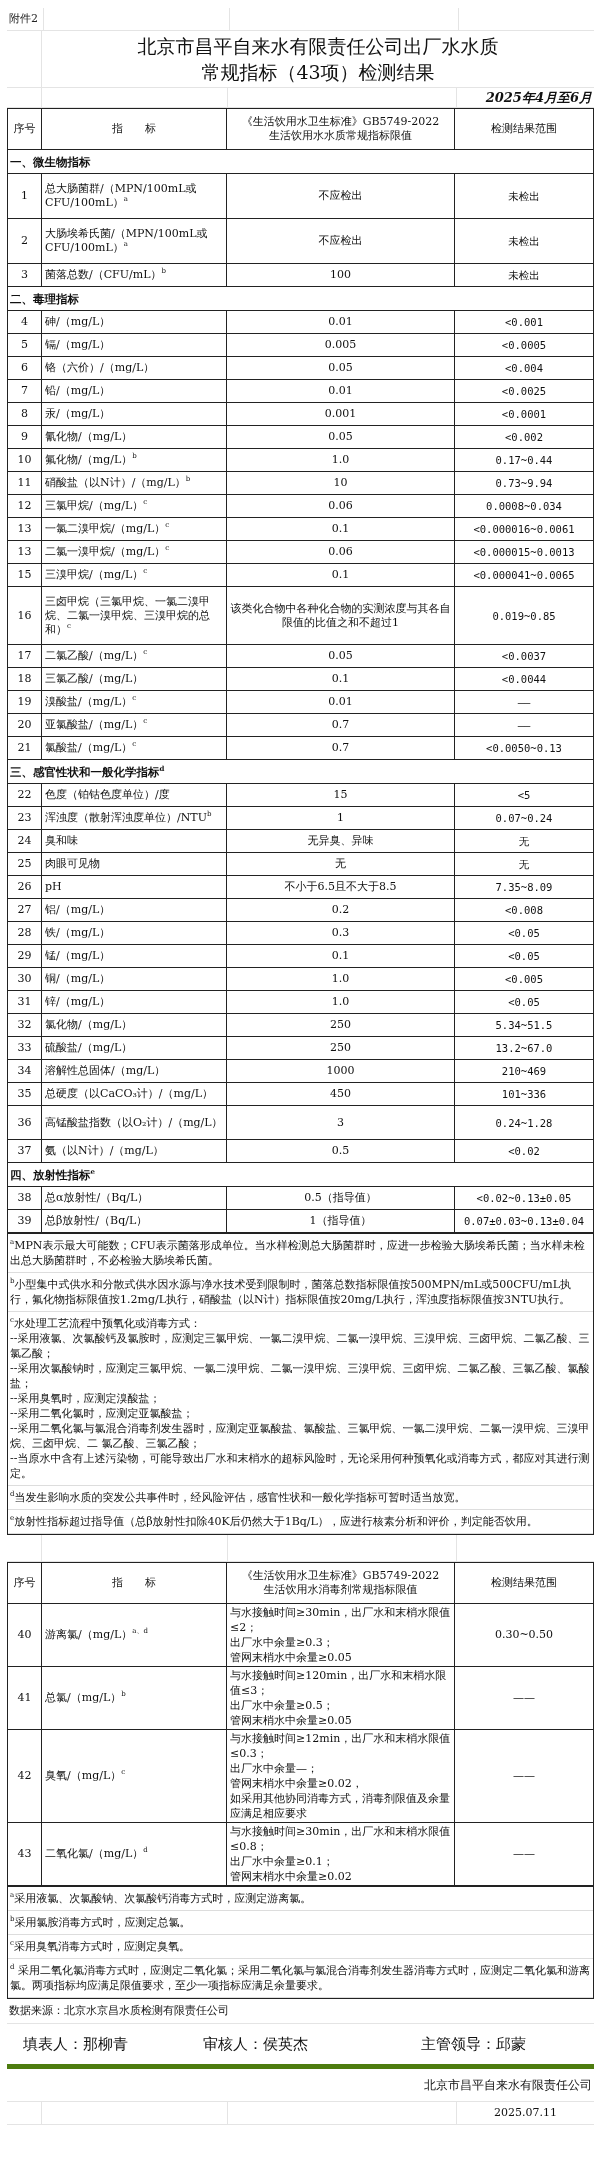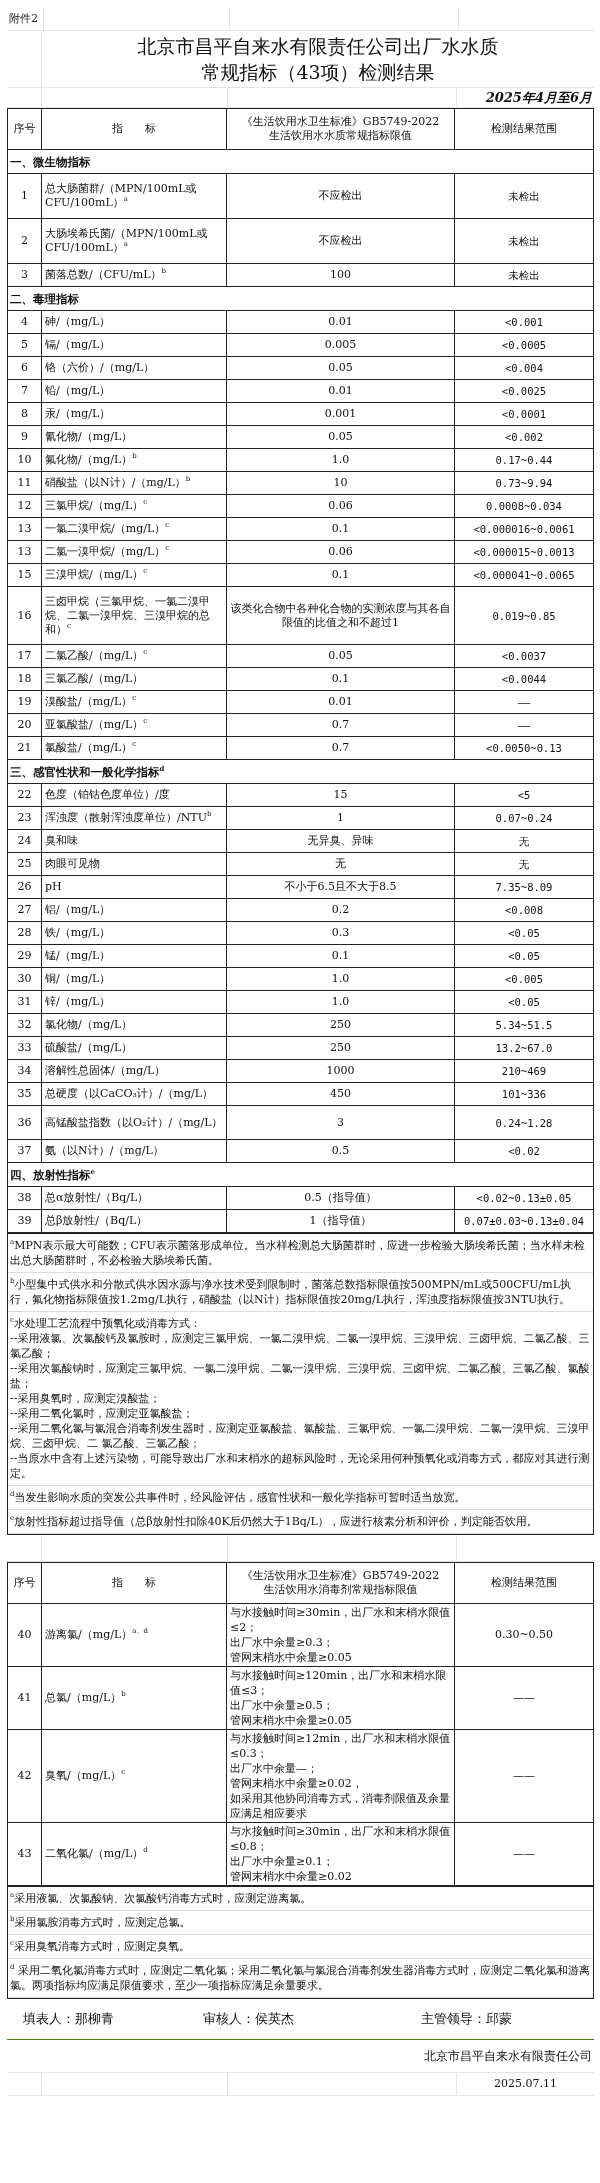--- a/index.html
+++ b/index.html
@@ -25,21 +25,21 @@
   td.sec { font-weight:bold; font-size:11.5px; padding-left:2px; }
   tr.hdr td { height:40px; text-align:center; }
   sup { font-size:7px; vertical-align:super; line-height:0; }
   .note-wrap { border:1px solid #222; }
   .gap-row { display:flex; height:26px; border-bottom:1px solid #e4e4e4; }
   .gap-row .c1 { width:34px; border-right:1px solid #e4e4e4; }
   .gap-row .c2 { width:185px; border-right:1px solid #e4e4e4; }
   .gap-row .c3 { width:228px; border-right:1px solid #e4e4e4; }
   .multi { line-height:15px; padding:1px 3px; }
   .footer-src { font-size:11px; height:24px; line-height:24px; padding-left:2px; border-bottom:1px solid #e4e4e4; }
-  .sign-row { display:flex; height:40px; line-height:40px; font-size:13px; border-bottom:1px solid #4d7c0f; }
+  .sign-row { display:flex; height:40px; line-height:40px; font-size:15px; border-bottom:5px solid #4d7c0f; }
   .sign-row span { display:block; }
   .company-row { height:32px; line-height:32px; font-size:12px; text-align:right; padding-right:2px; border-bottom:1px solid #e4e4e4; }
   .date-row { display:flex; height:22px; line-height:22px; font-size:11px; border-bottom:1px solid #e4e4e4; }
   .date-row .c1 { width:34px; border-right:1px solid #e4e4e4; }
   .date-row .c2 { width:185px; border-right:1px solid #e4e4e4; }
   .date-row .c3 { width:228px; border-right:1px solid #e4e4e4; }
   .date-row .c4 { flex:1; text-align:center; }
 </style>
 </head>
 <body>
@@ -408,20 +408,21 @@
       </tbody>
   </table>
 
   <div class="note-wrap" id="t2notes">
       <div style="font-size: 11px; line-height: 15px; padding: 4px 2px; border-bottom: 1px solid rgb(221, 221, 221); white-space: pre-line;"><sup>a</sup><span>采用液氯、次氯酸钠、次氯酸钙消毒方式时，应测定游离氯。</span></div>
       <div style="font-size: 11px; line-height: 15px; padding: 4px 2px; border-bottom: 1px solid rgb(221, 221, 221); white-space: pre-line;"><sup>b</sup><span>采用氯胺消毒方式时，应测定总氯。</span></div>
       <div style="font-size: 11px; line-height: 15px; padding: 4px 2px; border-bottom: 1px solid rgb(221, 221, 221); white-space: pre-line;"><sup>c</sup><span>采用臭氧消毒方式时，应测定臭氧。</span></div>
       <div style="font-size: 11px; line-height: 15px; padding: 4px 2px; border-bottom: 1px solid rgb(221, 221, 221); white-space: pre-line;"><sup>d</sup><span> 采用二氧化氯消毒方式时，应测定二氧化氯；采用二氧化氯与氯混合消毒剂发生器消毒方式时，应测定二氧化氯和游离氯。两项指标均应满足限值要求，至少一项指标应满足余量要求。</span></div>
     </div>
 
+  <div class="footer-src">数据来源：北京水京昌水质检测有限责任公司</div>
 
   <div class="sign-row">
     <span style="width:180px;padding-left:16px">填表人：那柳青</span>
     <span style="width:218px">审核人：侯英杰</span>
     <span>主管领导：邱蒙</span>
   </div>
 
   <div class="company-row">北京市昌平自来水有限责任公司</div>
 
   <div class="date-row">

